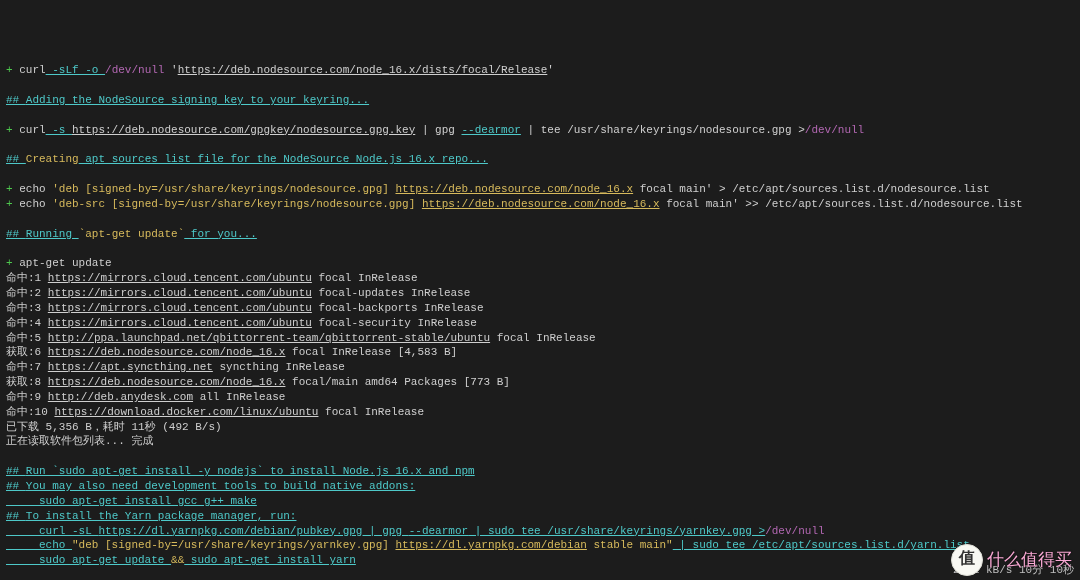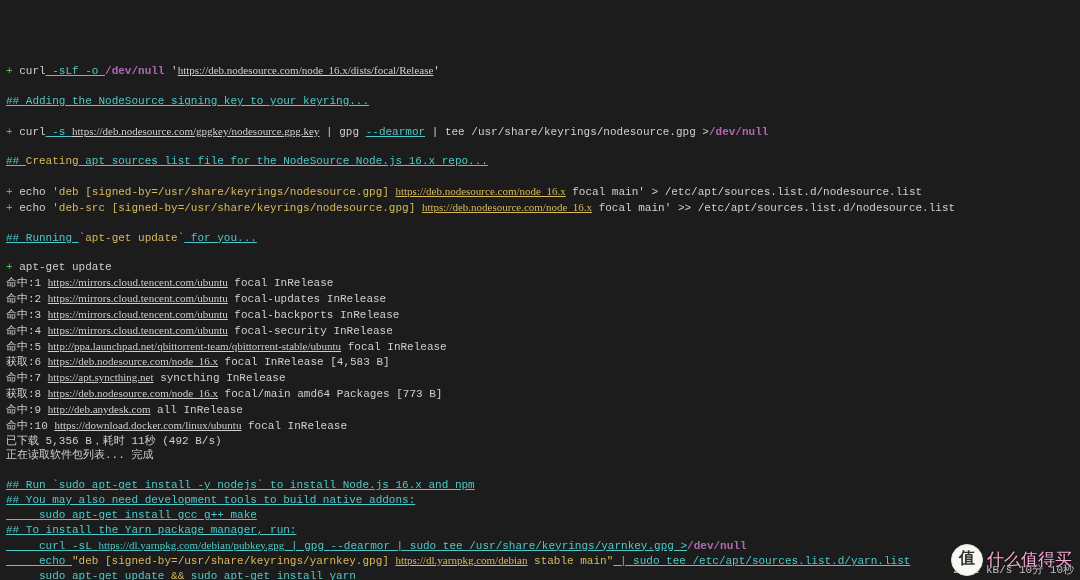--- a/index.html
+++ b/index.html
@@ -18,23 +18,23 @@
   #terminal {
     padding: 4px 6px;
     width: 1080px;
     height: 580px;
     overflow: hidden;
   }
   .ln { display: block; }
   .g  { color: #4ec94e; }        
   .c  { color: #4ec9c9; text-decoration: underline; }        
   .y  { color: #d7ba5c; }        
-  .m  { color: #b267b2; font-weight: bold; }        
+  .m  { color: #b267b2; }        
   .w  { color: #cfcfcf; }        
-  .u  { text-decoration: underline; font-family: Liberation Serif, serif; }        
+  .u  { text-decoration: underline; }        
   #statusbar {
     position: absolute;
     bottom: 2px;
     right: 6px;
     font-size: 11px;
     color: #bfbfbf;
   }
   #watermark {
     position: absolute;
     right: 8px;

